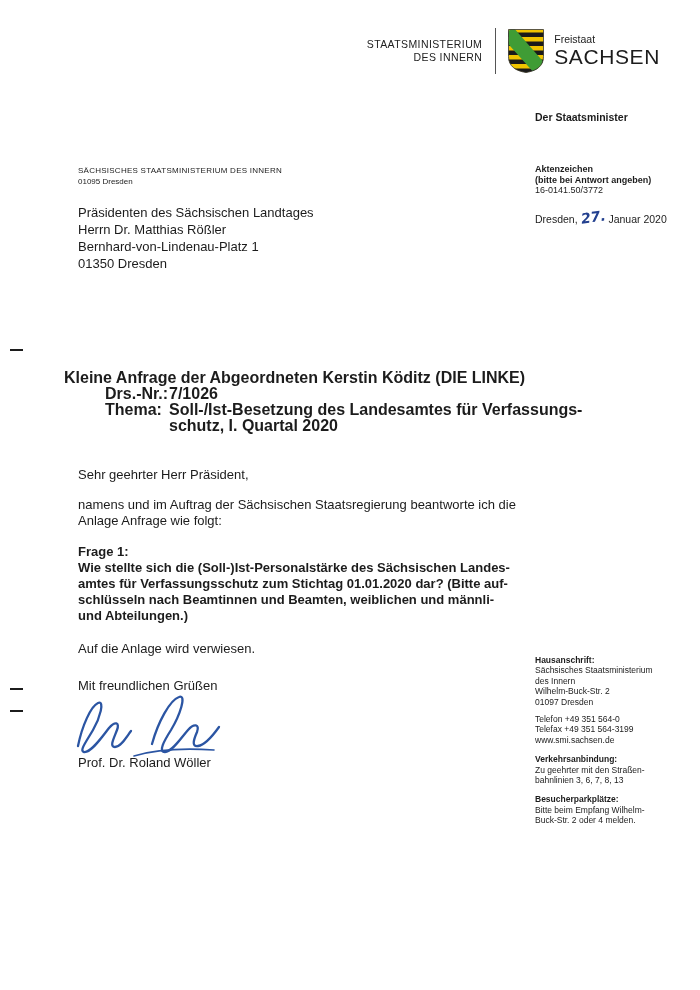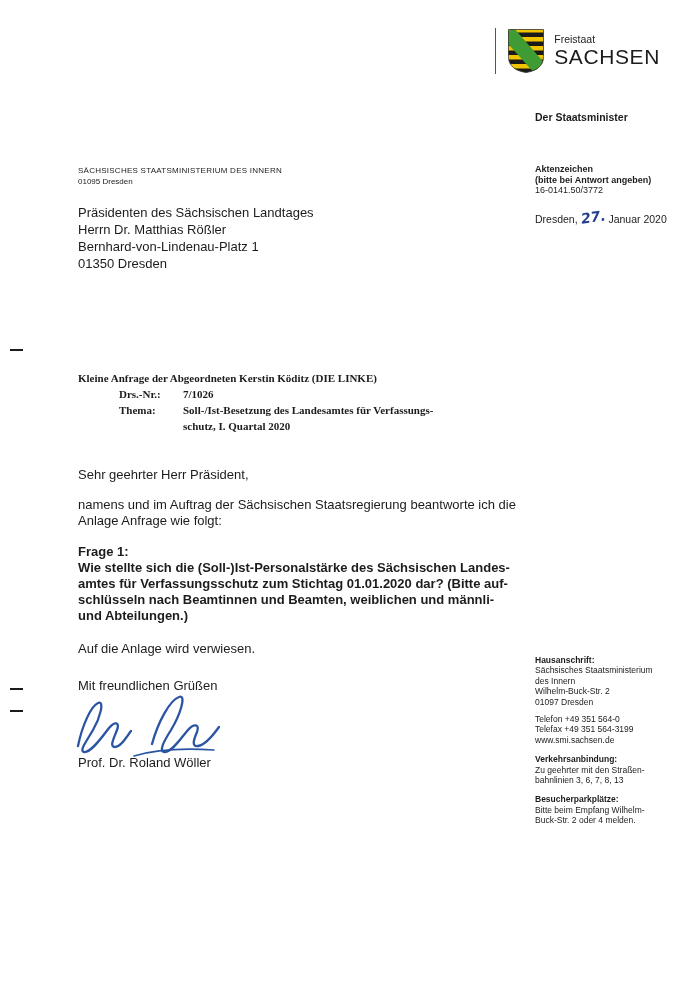--- a/index.html
+++ b/index.html
@@ -28,21 +28,21 @@
 
   .recipient { left:78px; top:204px; font-size:13px; line-height:17px; }
 
   .dateline { left:535px; top:210px; font-size:10.5px; white-space:nowrap; }
   .hand { display:inline-block; font-style:italic; font-weight:600; color:#23408f;
           transform:rotate(-8deg) translateY(-1px); font-size:14px; margin:0 3px;
           font-family:"DejaVu Sans", sans-serif; }
 
   .fold { left:10px; width:13px; height:2px; background:#1c1c1c; }
 
-  .subject { left:78px; top:370px; font-size:11px; font-weight:bold; line-height:16px;font-family:Liberation Serif, serif; }
+  .subject { left:64px; top:370px; font-size:16px; font-weight:bold; line-height:16px; }
   .subj-row { display:flex;margin-left:41px; }
   .subj-label { display:inline-block; width:64px; flex:0 0 64px; }
 
   .salutation { left:78px; top:467px; font-size:13px; }
   .intro { left:78px; top:497px; font-size:13px; line-height:16px; }
   .frage { left:78px; top:544px; font-size:13px; font-weight:bold; line-height:16px; }
   .answer { left:78px; top:641px; font-size:13px; }
   .closing { left:78px; top:678px; font-size:13px; }
 
   .signature { left:64px; top:684px; }
@@ -52,20 +52,24 @@
   .sidebar .b { font-weight:bold; }
   .sb-group { margin-bottom:7px; }
   .sb-group.spread { margin-bottom:9px; }
 </style>
 </head>
 <body>
 
 <div class="page">
 
   <div class="abs logo-block">
+    <div class="ministry">
+      <div>STAATSMINISTERIUM</div>
+      <div>DES INNERN</div>
+    </div>
     <div class="vline"></div>
     <svg width="38" height="46" viewBox="0 0 38 46">
       <defs>
         <clipPath id="shieldClip">
           <path d="M1.5,1.5 h35 v27 c0,10 -7.5,14.5 -17.5,16 c-10,-1.5 -17.5,-6 -17.5,-16 z"></path>
         </clipPath>
       </defs>
       <g clip-path="url(#shieldClip)">
         <rect width="38" height="46" fill="#f0c400"></rect>
         <rect y="4.5" width="38" height="4.5" fill="#1a1a1a"></rect>

